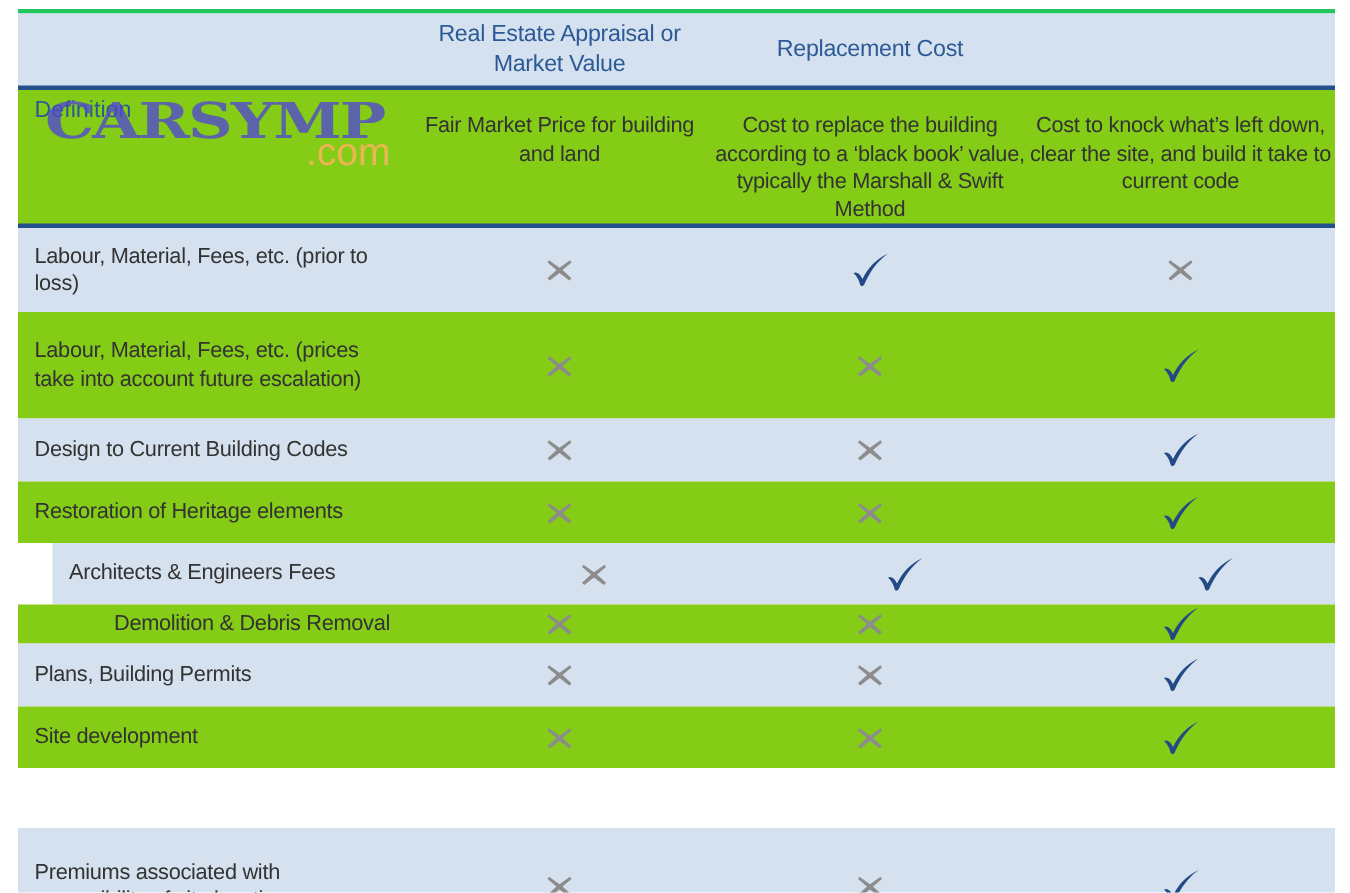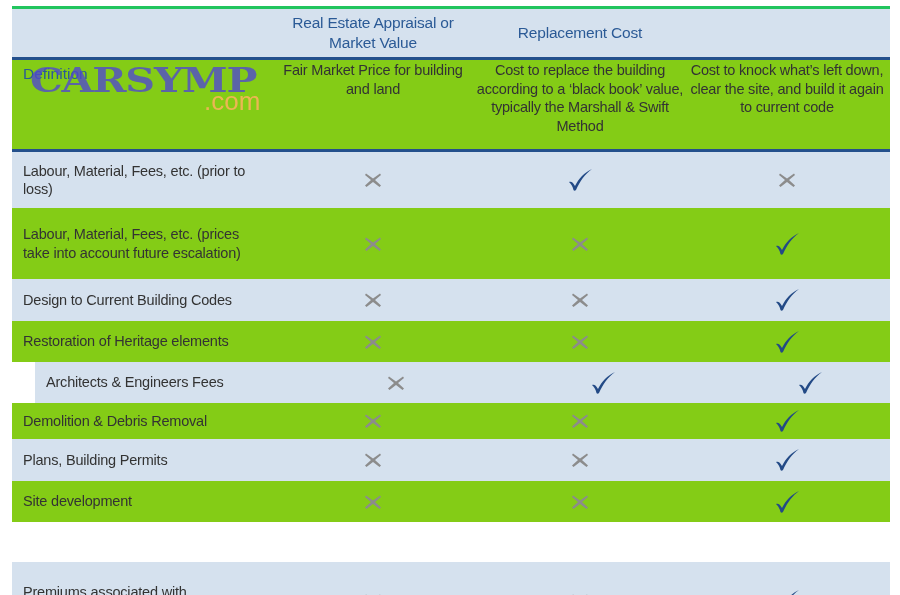--- a/index.html
+++ b/index.html
@@ -53,21 +53,21 @@
       color: #2b5a96;
       font-size: 15.5px;
       padding-left: 11px;
       padding-top: 5px;
     }
     .def-cell {
       text-align: center;
       color: #333333;
       font-size: 14.5px;
       line-height: 18.5px;
-      padding-top: 1px;
+      padding-top: 15px;
       letter-spacing: -0.2px;
     }
     .label-cell {
       color: #333333;
       font-size: 14.5px;
       line-height: 18.5px;
       padding-left: 11px;
       padding-right: 10px;
       letter-spacing: -0.2px;
     }
@@ -76,21 +76,21 @@
       justify-content: center;
       align-items: center;
     }
     .mark svg { display: block; }
 
     .r1 { height: 56px; }
     .r2 { height: 71px; }
     .r3 { height: 42px; }
     .r4 { height: 41px; }
     .r5 { height: 41px; margin-left: 23px; }
-    .r6 { height: 36px; }
+    .r6 { height: 26px; text-align: right; }
     .r7 { height: 42px; }
     .r8 { height: 41px; }
     .r9 { height: 78px; margin-top: 40px; }
 
     .watermark {
       position: absolute;
       left: 30px;
       top: 30px;
       width: 250px;
       height: 56px;
@@ -130,21 +130,21 @@
     <div class="row header-row">
       <div class="header-cell"></div>
       <div class="header-cell">Real Estate Appraisal or Market Value</div>
       <div class="header-cell">Replacement Cost</div>
     </div>
 
     <div class="row def-row plain">
       <div class="def-label">Definition</div>
       <div class="def-cell">Fair Market Price for building and land</div>
       <div class="def-cell">Cost to replace the building according to a ‘black book’ value, typically the Marshall &amp; Swift Method</div>
-      <div class="def-cell">Cost to knock what’s left down, clear the site, and build it again to current code</div>
+      <div class="def-cell">Cost to knock what’s left down, clear the site, and build it take to current code</div>
     </div>
 
     <div id="body-rows">
         <div class="row r1 shaded">
           <div class="label-cell">Labour, Material, Fees, etc. (prior to loss)</div>
           <div class="mark-cell">
             <span class="mark">
               <svg width="18" height="16" viewBox="0 0 18 16">
                 <path d="M2 1.5 L9 6.5 L16 1.5 L17 3 L11 8 L17 13.5 L15.5 15 L9 10 L2.5 15 L1 13.5 L7 8 L1 3 Z" fill="#8c8c8c"></path>
               </svg>

